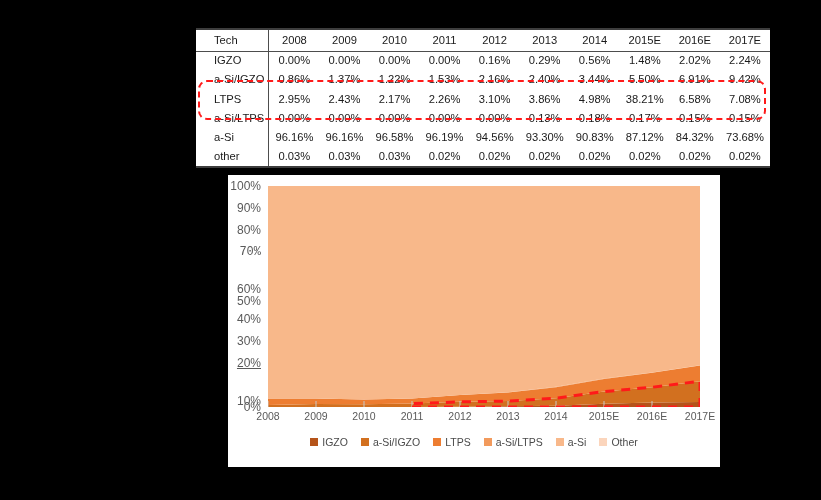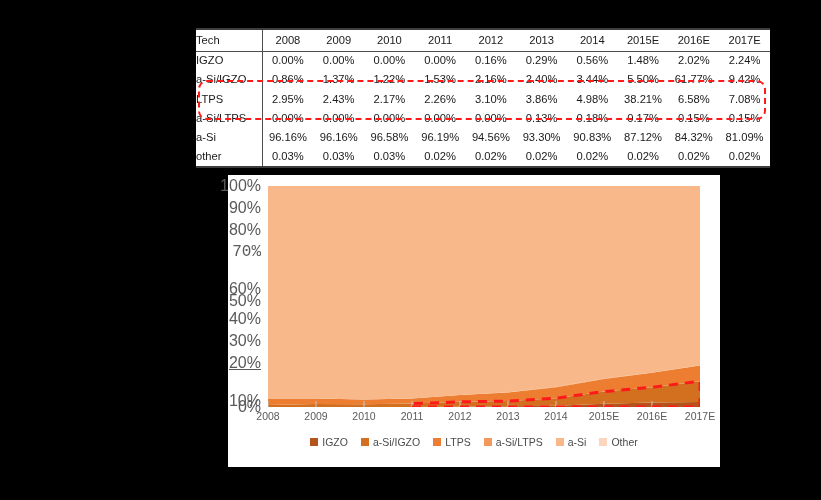--- a/index.html
+++ b/index.html
@@ -27,21 +27,21 @@
   }
   table.tech-table td, table.tech-table th {
     padding: 0 4px;
     font-weight: normal;
     text-align: center;
     white-space: nowrap;
     line-height: 1;
   }
   table.tech-table th.lbl, table.tech-table td.lbl {
     text-align: left;
-    padding-left: 0;
+    padding-left: 18px;
     width: 66px;
     border-right: 1.6px solid #4d4d4d;
   }
   thead tr.head-row th {
     border-top: 2.6px solid #3d3d3d;
     border-bottom: 1.3px solid #4d4d4d;
     height: 22px;
   }
   tbody tr td { height: 18px; }
   tbody tr.last-row td { border-bottom: 2.2px solid #3d3d3d; }
@@ -74,21 +74,21 @@
   
   .y-labels {
     position: absolute;
     left: 0px; top: 11px;
     width: 36px; height: 221px;
   }
   .y-lab {
     position: absolute;
     right: 3px;
     transform: translateY(-50%);
-    font-size: 16px;
+    font-size: 12px;
     color: #5a5a5a;
     white-space: nowrap;
   }
   
   .x-labels {
     position: absolute;
     left: 40px; top: 235px;
     width: 432px; height: 16px;
   }
   .x-lab {
@@ -159,21 +159,21 @@
           <tr>
             <td class="lbl">a-Si/IGZO</td>
             <td>0.86%</td>
             <td>1.37%</td>
             <td>1.22%</td>
             <td>1.53%</td>
             <td>2.16%</td>
             <td>2.40%</td>
             <td>3.44%</td>
             <td>5.50%</td>
-            <td>61.77%</td>
+            <td>6.91%</td>
             <td>9.42%</td>
           </tr>
           <tr>
             <td class="lbl">LTPS</td>
             <td>2.95%</td>
             <td>2.43%</td>
             <td>2.17%</td>
             <td>2.26%</td>
             <td>3.10%</td>
             <td>3.86%</td>
@@ -199,21 +199,21 @@
             <td class="lbl">a-Si</td>
             <td>96.16%</td>
             <td>96.16%</td>
             <td>96.58%</td>
             <td>96.19%</td>
             <td>94.56%</td>
             <td>93.30%</td>
             <td>90.83%</td>
             <td>87.12%</td>
             <td>84.32%</td>
-            <td>81.09%</td>
+            <td>73.68%</td>
           </tr>
           <tr class="last-row">
             <td class="lbl">other</td>
             <td>0.03%</td>
             <td>0.03%</td>
             <td>0.03%</td>
             <td>0.02%</td>
             <td>0.02%</td>
             <td>0.02%</td>
             <td>0.02%</td>

